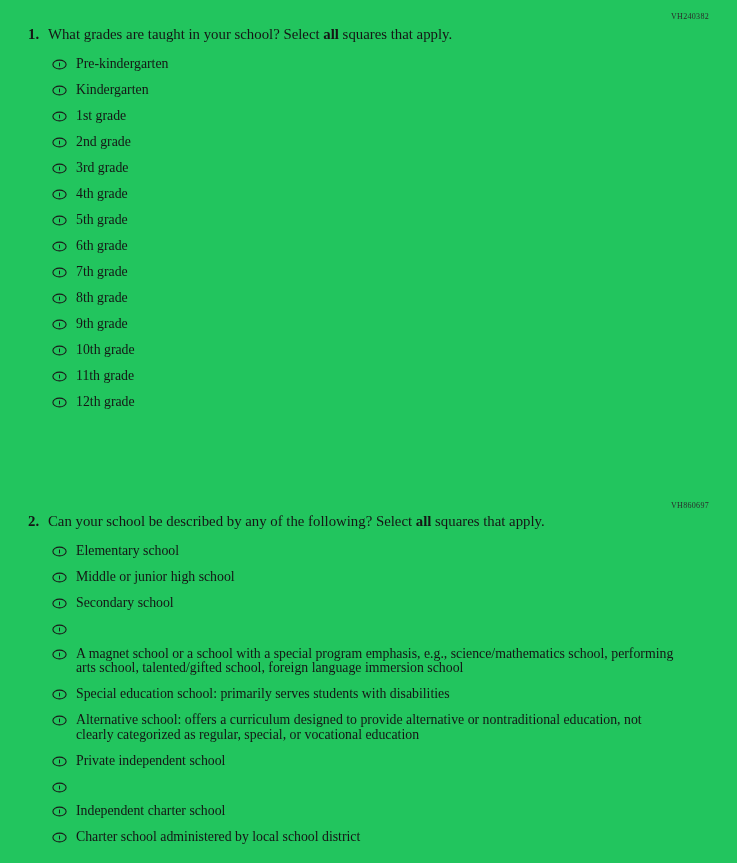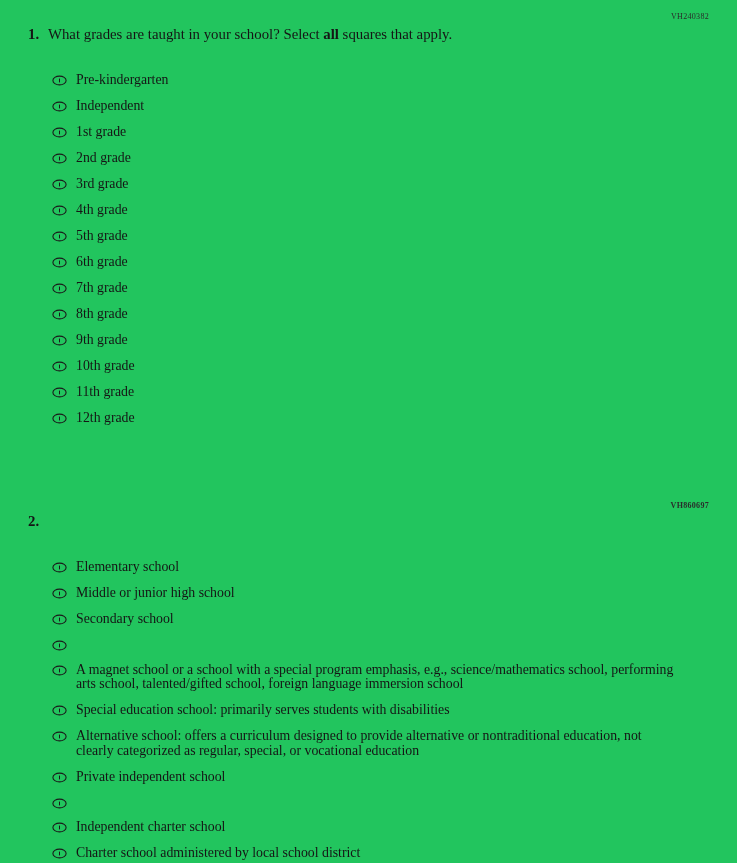--- a/index.html
+++ b/index.html
@@ -18,21 +18,21 @@
   }
   .form-code {
     position: absolute;
     right: 28px;
     font-size: 8px;
     letter-spacing: 0.3px;
     color: #2b2b2b;
     font-family: "Liberation Serif", serif;
   }
   .code-1 { top: 12px; }
-  .code-2 { top: 501px; font-weight: bold; }
+  .code-2 { top: 501px; }
 
   .question {
     position: absolute;
     left: 28px;
     right: 30px;
   }
   .q1 { top: 26px; }
   .q2 { top: 513px; }
 
   .q-head {
@@ -43,21 +43,21 @@
   }
   .q-num {
     font-weight: bold;
     width: 20px;
     flex: 0 0 20px;
   }
   .q-text { }
   .q-bold { font-weight: bold; margin-top: 22px; }
 
   .options {
-    margin-top: 30px;
+    margin-top: 14px;
     margin-left: 24px;
     display: flex;
     flex-direction: column;
     gap: 11.5px;
   }
   .opt {
     display: flex;
     align-items: flex-start;
     gap: 9px;
   }
@@ -94,21 +94,21 @@
             <ellipse cx="7.5" cy="5.5" rx="6.6" ry="4.4" fill="none" stroke="#1a1a1a" stroke-width="1.1"></ellipse>
             <line x1="7.5" y1="3.6" x2="7.5" y2="7.4" stroke="#1a1a1a" stroke-width="1"></line>
           </svg>
         <span class="opt-label">Pre-kindergarten</span>
       </div>
       <div class="opt">
         <svg class="oval" viewBox="0 0 15 11">
             <ellipse cx="7.5" cy="5.5" rx="6.6" ry="4.4" fill="none" stroke="#1a1a1a" stroke-width="1.1"></ellipse>
             <line x1="7.5" y1="3.6" x2="7.5" y2="7.4" stroke="#1a1a1a" stroke-width="1"></line>
           </svg>
-        <span class="opt-label">Independent</span>
+        <span class="opt-label">Kindergarten</span>
       </div>
       <div class="opt">
         <svg class="oval" viewBox="0 0 15 11">
             <ellipse cx="7.5" cy="5.5" rx="6.6" ry="4.4" fill="none" stroke="#1a1a1a" stroke-width="1.1"></ellipse>
             <line x1="7.5" y1="3.6" x2="7.5" y2="7.4" stroke="#1a1a1a" stroke-width="1"></line>
           </svg>
         <span class="opt-label">1st grade</span>
       </div>
       <div class="opt">
         <svg class="oval" viewBox="0 0 15 11">
@@ -187,20 +187,21 @@
           </svg>
         <span class="opt-label">12th grade</span>
       </div>
 
     </div>
   </div>
 
   <div class="question q2">
     <div class="q-head">
       <span class="q-num">2.</span>
+      <span class="q-text"><span>Can your school be described by any of the following? Select </span><span class="q-bold">all</span><span> squares that apply.</span></span>
     </div>
     <div class="options">
 
       <div class="opt">
         <svg class="oval" viewBox="0 0 15 11">
             <ellipse cx="7.5" cy="5.5" rx="6.6" ry="4.4" fill="none" stroke="#1a1a1a" stroke-width="1.1"></ellipse>
             <line x1="7.5" y1="3.6" x2="7.5" y2="7.4" stroke="#1a1a1a" stroke-width="1"></line>
           </svg>
         <span class="opt-label">Elementary school</span>
       </div>

